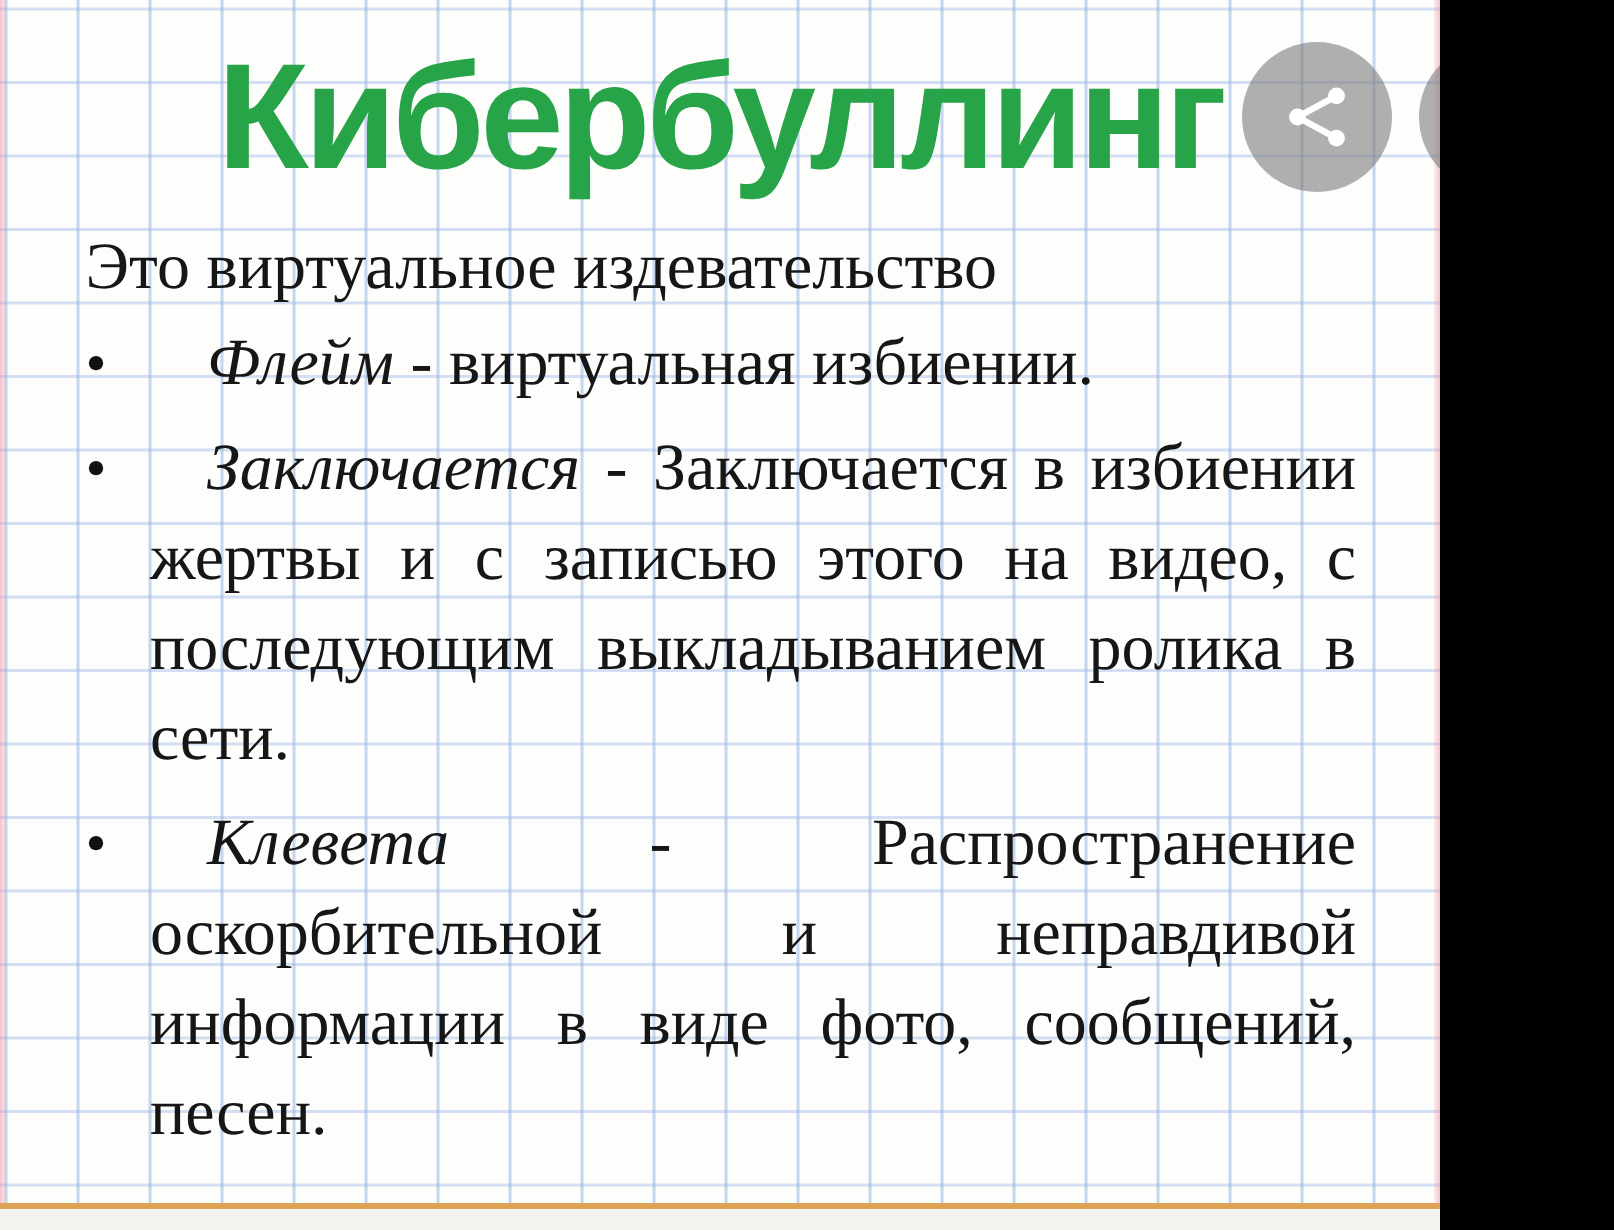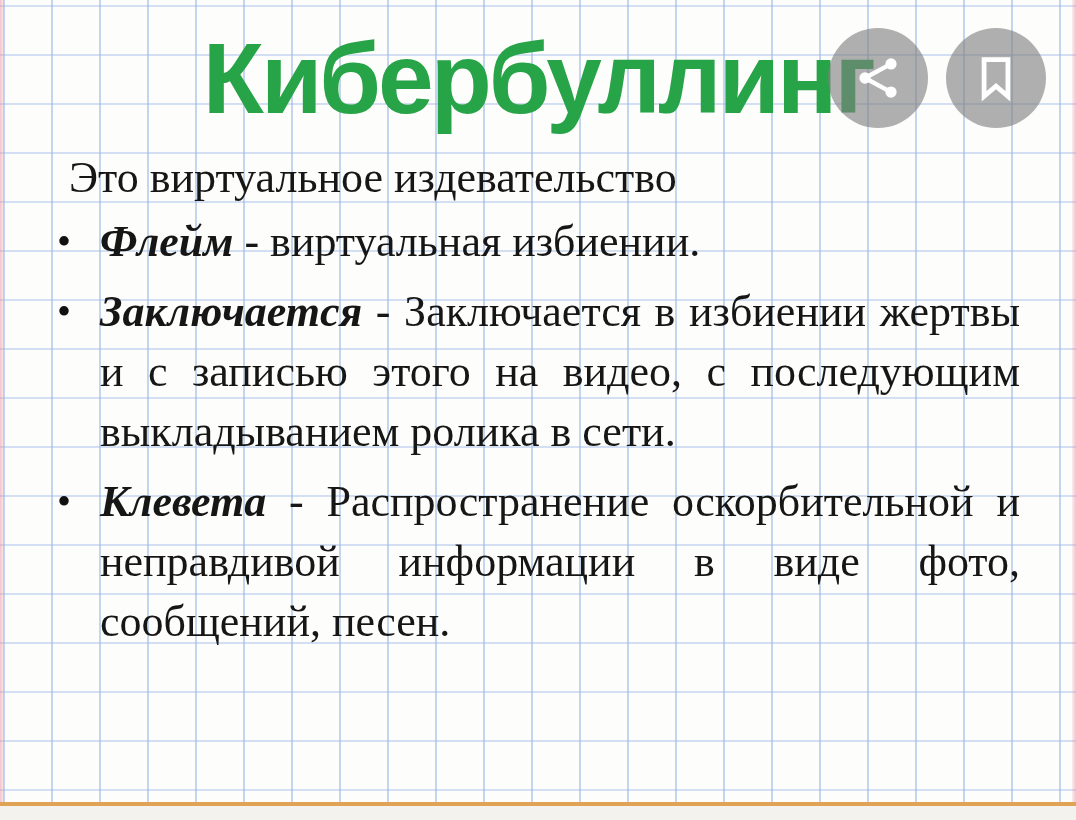--- a/index.html
+++ b/index.html
@@ -3,21 +3,21 @@
 <meta charset="utf-8">
 <style>
   html, body {
     margin: 0;
     padding: 0;
     background: #000;
     font-family: "Liberation Sans", sans-serif;
   }
   .viewport {
     position: relative;
-    width: 1076px;
+    width: 960px;
     height: 820px;
     overflow: hidden;
     background-color: #fdfdfb;
     
     background-image:
       linear-gradient(to right, rgba(152,180,229,0.55) 0, rgba(152,180,229,0.55) 2px, transparent 2px),
       linear-gradient(to bottom, rgba(152,180,229,0.42) 0, rgba(152,180,229,0.42) 2px, transparent 2px);
     background-size: 48px 49px;
     background-position: 3px 5px;
   }
@@ -60,21 +60,21 @@
     white-space: nowrap;
   }
 
   .slide-body {
     margin: 14px 56px 0 57px;
     font-family: "Liberation Serif", serif;
     font-size: 44px;
     line-height: 60px;
     color: #161616;
   }
-  .intro { margin: 0 0 4px 12px; }
+  .intro { margin: 0 0 4px 0; }
   .kinds { margin: 0 0 8px 0; font-weight: bold; }
 
   ul.bullets {
     margin: 0;
     padding: 0;
     list-style: none;
   }
   ul.bullets li {
     display: flex;
     margin: 0 0 10px 0;
@@ -83,22 +83,23 @@
     flex: 0 0 43px;
     font-size: 40px;
     line-height: 60px;
     color: #111;
   }
   .bullet-body {
     flex: 1 1 auto;
     text-align: justify;
   }
   .bullet-term {
-    font-weight: bold;
+    font-weight: normal;
     font-style: italic;
+    padding-left: 38px;
   }
 
   
   .round-btn {
     position: absolute;
     top: 28px;
     width: 100px;
     height: 100px;
     border-radius: 50%;
     background: rgba(128,128,128,0.62);

